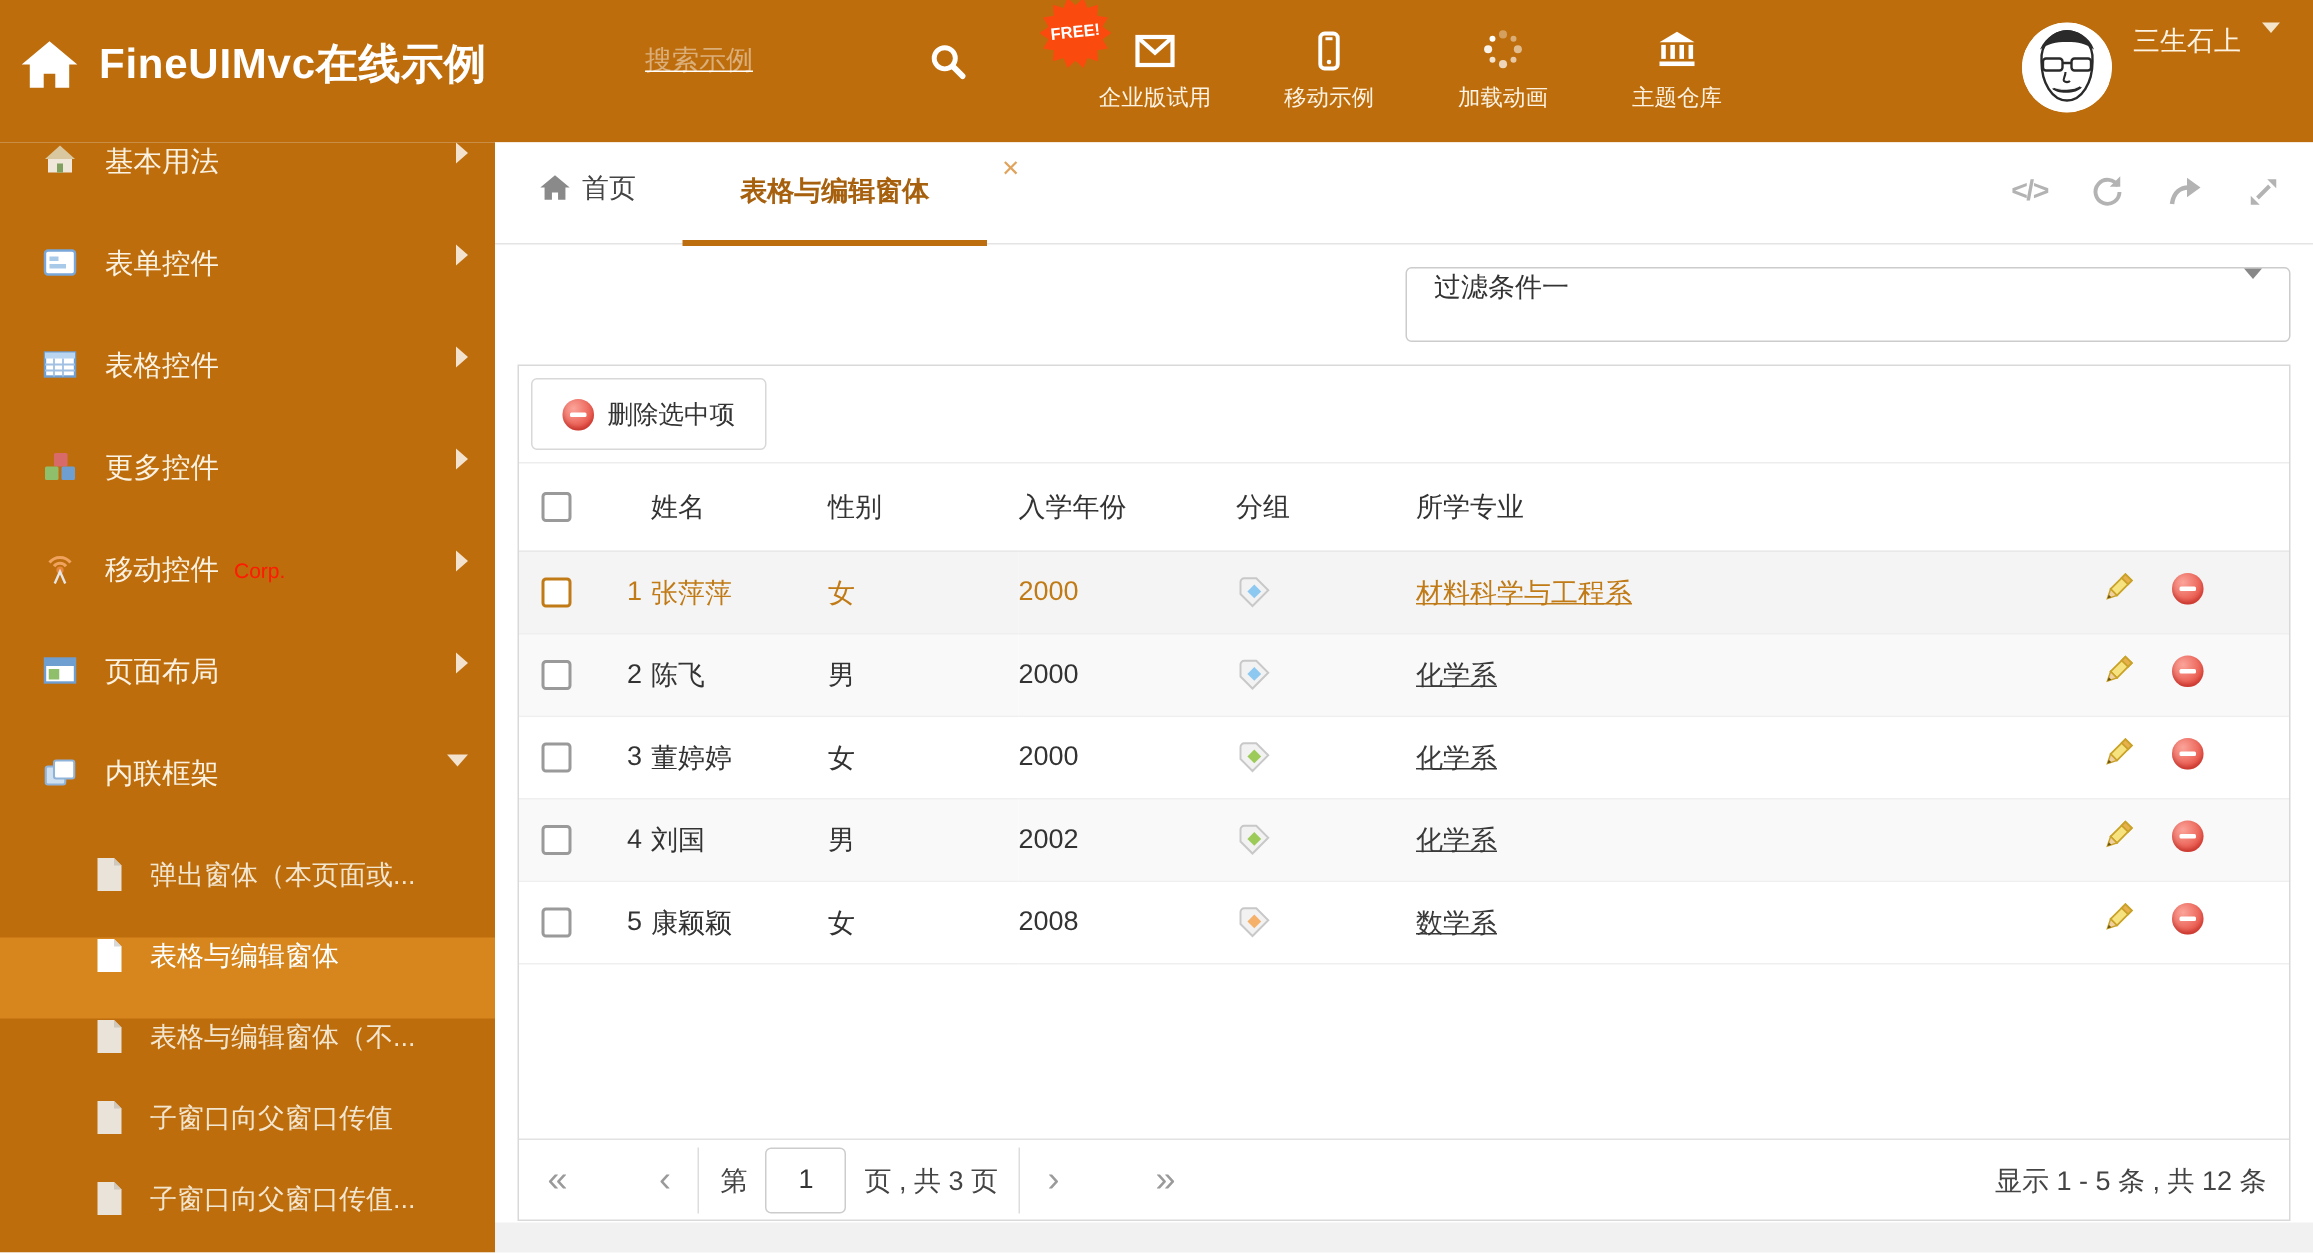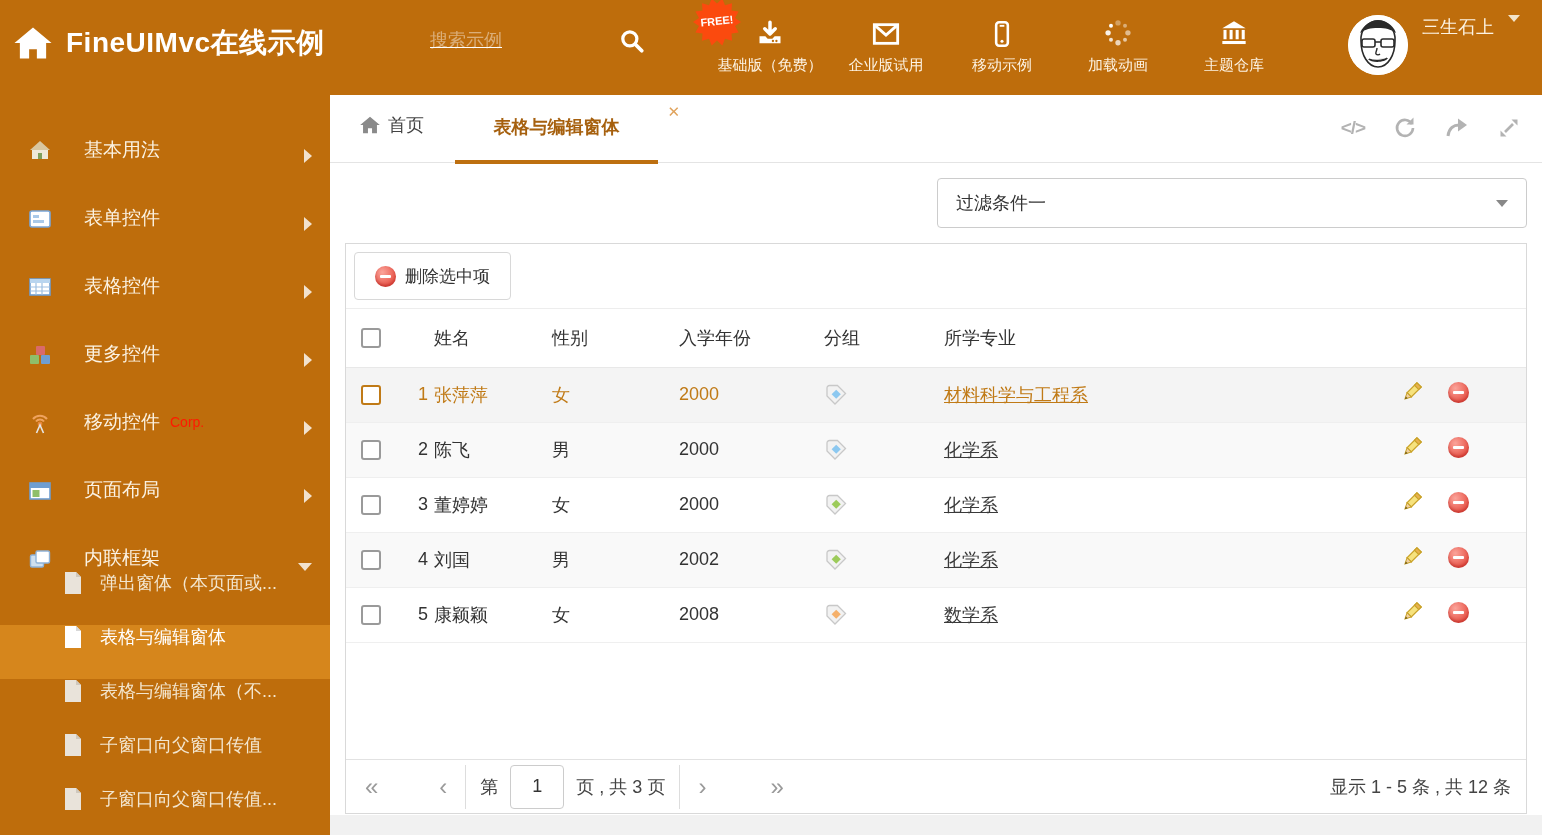--- a/index.html
+++ b/index.html
@@ -19,21 +19,21 @@
   .nav-item .nav-label { font-size:15px; color:#fdf3e3; white-space:nowrap; }
   .free-badge { position:absolute; left:693px; top:-2px; width:48px; height:48px; z-index:3; }
   .free-badge text { font:bold 11px "Liberation Sans",sans-serif; fill:#fff; }
   .user-wrap { position:absolute; right:22px; top:15px; display:flex; align-items:flex-start; gap:14px; cursor:pointer; }
   .avatar { width:60px; height:60px; border-radius:50%; background:#fff; overflow:hidden; flex:none; }
   .user-name { font-size:18px; color:#fdf3e3; }
   .caret-down { width:0; height:0; border-left:6px solid transparent; border-right:6px solid transparent; border-top:7px solid #f3e4ca; display:inline-block; }
 
   
   .sidebar { position:absolute; top:95px; left:0; width:330px; height:740px; background:#BE6D0C; color:#fbf2e2; overflow:hidden; }
-  .side-item { height:68px; display:flex; align-items:flex-end; padding:0 18px 0 28px; gap:32px; font-size:19px; cursor:pointer; position:relative; }
+  .side-item { height:68px; display:flex; align-items:flex-start; padding:0 18px 0 28px; gap:18px; font-size:19px; cursor:pointer; position:relative; }
   .side-item .grow { flex:1; display:flex; align-items:center; gap:6px; white-space:nowrap; }
   .tri-right { width:0; height:0; border-top:7px solid transparent; border-bottom:7px solid transparent; border-left:8px solid rgba(255,255,255,.8); }
   .tri-down { width:0; height:0; border-left:7px solid transparent; border-right:7px solid transparent; border-top:8px solid rgba(255,255,255,.8); }
   .corp-badge { color:#ff1a00; font-size:14px; margin-left:4px; }
   .sub-item { height:54px; display:flex; align-items:flex-start; padding-left:62px; gap:16px; font-size:18px; color:#f3e6cf; cursor:pointer; white-space:nowrap; }
   .sub-item.active { background:#D6861C; color:#fff; }
 
   
   .main { position:absolute; top:95px; left:330px; width:1212px; height:740px; background:#fff; }
   .bottom-strip { position:absolute; left:0; top:720px; width:1212px; height:20px; background:#f1f1f1; }
@@ -47,21 +47,21 @@
   .tab-close { position:absolute; right:-22px; top:8px; color:#e0a35c; font-size:15px; font-weight:bold; cursor:pointer; }
   .tab-tools { position:absolute; right:20px; top:20px; display:flex; gap:26px; align-items:center; color:#b3b3b3; }
   .tool-ic { width:26px; height:26px; cursor:pointer; display:flex; align-items:center; justify-content:center; }
   .code-ic { font-size:19px; font-weight:bold; letter-spacing:-1px; color:#b3b3b3; }
 
   
   .search-box { position:absolute; left:15px; top:83px; width:580px; height:50px; border:1px solid #ccc; border-radius:4px; background:#fff; }
   .search-box input { width:500px; height:46px; border:none; outline:none; padding:0 16px; font-size:18px; color:#333; font-family:inherit; }
   .search-box input::placeholder { color:#9a9a9a; }
   .search-box .mag { position:absolute; right:14px; top:12px; }
-  .filter-select { position:absolute; left:607px; top:83px; width:590px; height:50px; border:1px solid #ccc; border-radius:4px; background:#fff; display:flex; align-items:center; padding:0 18px; font-size:18px; color:#333; cursor:pointer; }
+  .filter-select { position:absolute; left:607px; top:83px; width:590px; height:50px; border:1px solid #ccc; border-radius:4px; background:#fff; display:flex; align-items:flex-start; padding:0 18px; font-size:18px; color:#333; cursor:pointer; }
   .filter-select .caret { margin-left:auto; width:0; height:0; border-left:6px solid transparent; border-right:6px solid transparent; border-top:7px solid #888; }
 
   
   .panel { position:absolute; left:15px; top:148px; width:1182px; height:571px; border:1px solid #d9d9d9; background:#fff; display:flex; flex-direction:column; }
   .toolbar { padding:8px; display:flex; border-bottom:1px solid #ededed; }
   .btn { height:48px; display:inline-flex; align-items:center; gap:9px; padding:0 20px; border:1px solid #d8d8d8; border-radius:4px; background:#fff; font-size:17px; color:#333; cursor:pointer; font-family:inherit; }
   .btn-add { margin-left:auto; }
   .circle-ic { width:21px; height:21px; border-radius:50%; position:relative; flex:none; display:inline-block; }
   .minus-red { background:radial-gradient(circle at 35% 30%, #fba49a, #e8564a 70%); box-shadow:inset 0 -2px 3px rgba(140,0,0,.35); }
   .minus-red::after { content:""; position:absolute; left:5px; top:9px; width:11px; height:3.5px; background:#fff; border-radius:1px; }
@@ -116,31 +116,20 @@
         </svg>
     </span>
   </div>
 
   <svg class="free-badge" viewBox="0 0 48 48">
     <polygon id="starburst" fill="#FB4A0E" points="48.0,24.0 42.0,28.1 45.6,34.4 38.5,35.5 39.0,42.8 32.0,40.7 29.3,47.4 24.0,42.5 18.7,47.4 16.0,40.7 9.0,42.8 9.5,35.5 2.4,34.4 6.0,28.1 0.0,24.0 6.0,19.9 2.4,13.6 9.5,12.5 9.0,5.2 16.0,7.3 18.7,0.6 24.0,5.5 29.3,0.6 32.0,7.3 39.0,5.2 38.5,12.5 45.6,13.6 42.0,19.9"></polygon>
     <text x="24" y="24" text-anchor="middle" dominant-baseline="middle" transform="rotate(-6 24 24)">FREE!</text>
   </svg>
 
   <div class="hdr-nav">
-    <div class="nav-item">
-      <span>
-        <svg width="30" height="28" viewBox="0 0 24 24">
-            <path d="M12 2v9M7.5 7.5 12 12l4.5-4.5" fill="none" stroke="#fff" stroke-width="3" stroke-linecap="round" stroke-linejoin="round"></path>
-            <path d="M3 14v6h18v-6h-5l-2 2h-4l-2-2z" fill="#fff"></path>
-            <circle cx="14.5" cy="18" r="1" fill="#BE6D0C"></circle>
-            <circle cx="17.5" cy="18" r="1" fill="#BE6D0C"></circle>
-          </svg>
-      </span>
-      <span class="nav-label">基础版（免费）</span>
-    </div>
     <div class="nav-item">
       <span>
         <svg width="30" height="28" viewBox="0 0 24 24">
             <rect x="2" y="4" width="20" height="16" fill="none" stroke="#fff" stroke-width="2.4"></rect>
             <path d="M3 5l9 8 9-8" fill="none" stroke="#fff" stroke-width="2.4"></path>
           </svg>
       </span>
       <span class="nav-label">企业版试用</span>
     </div>
     <div class="nav-item">

